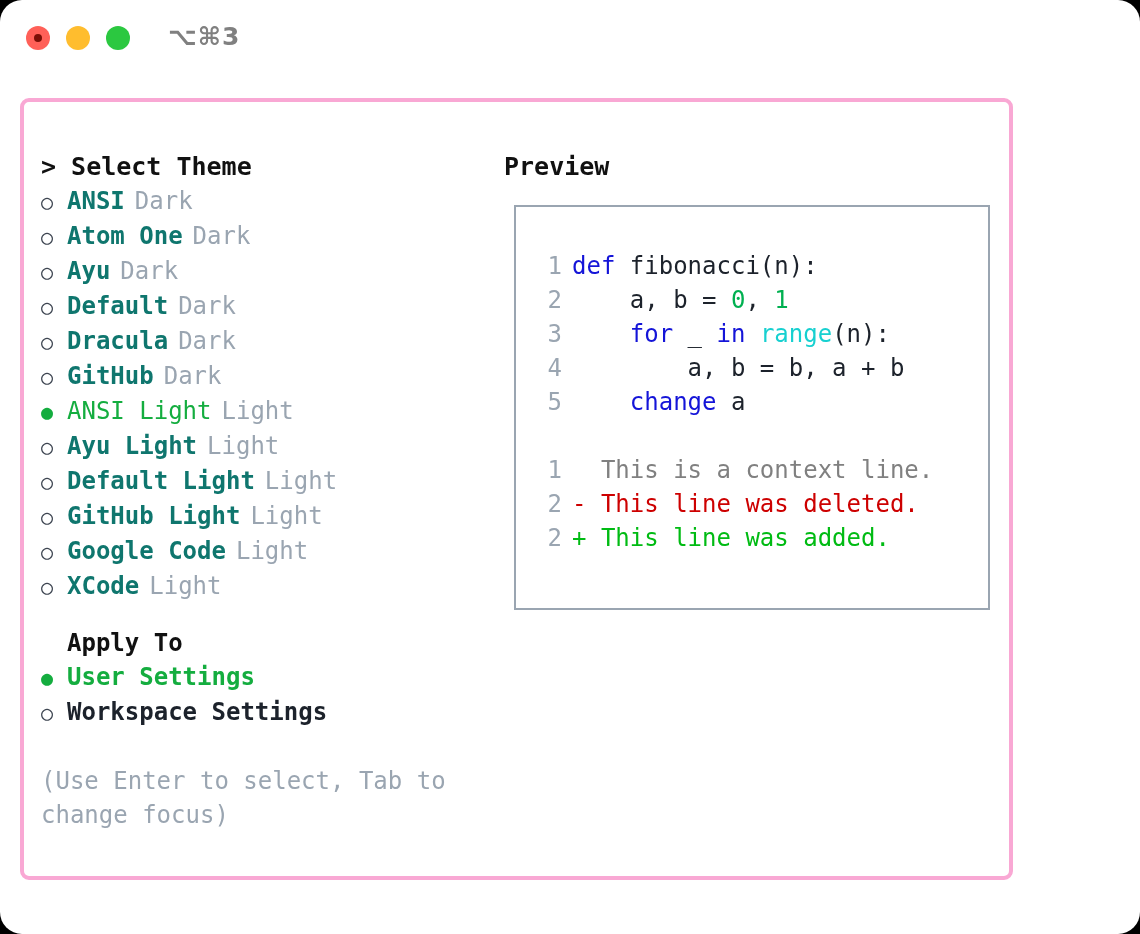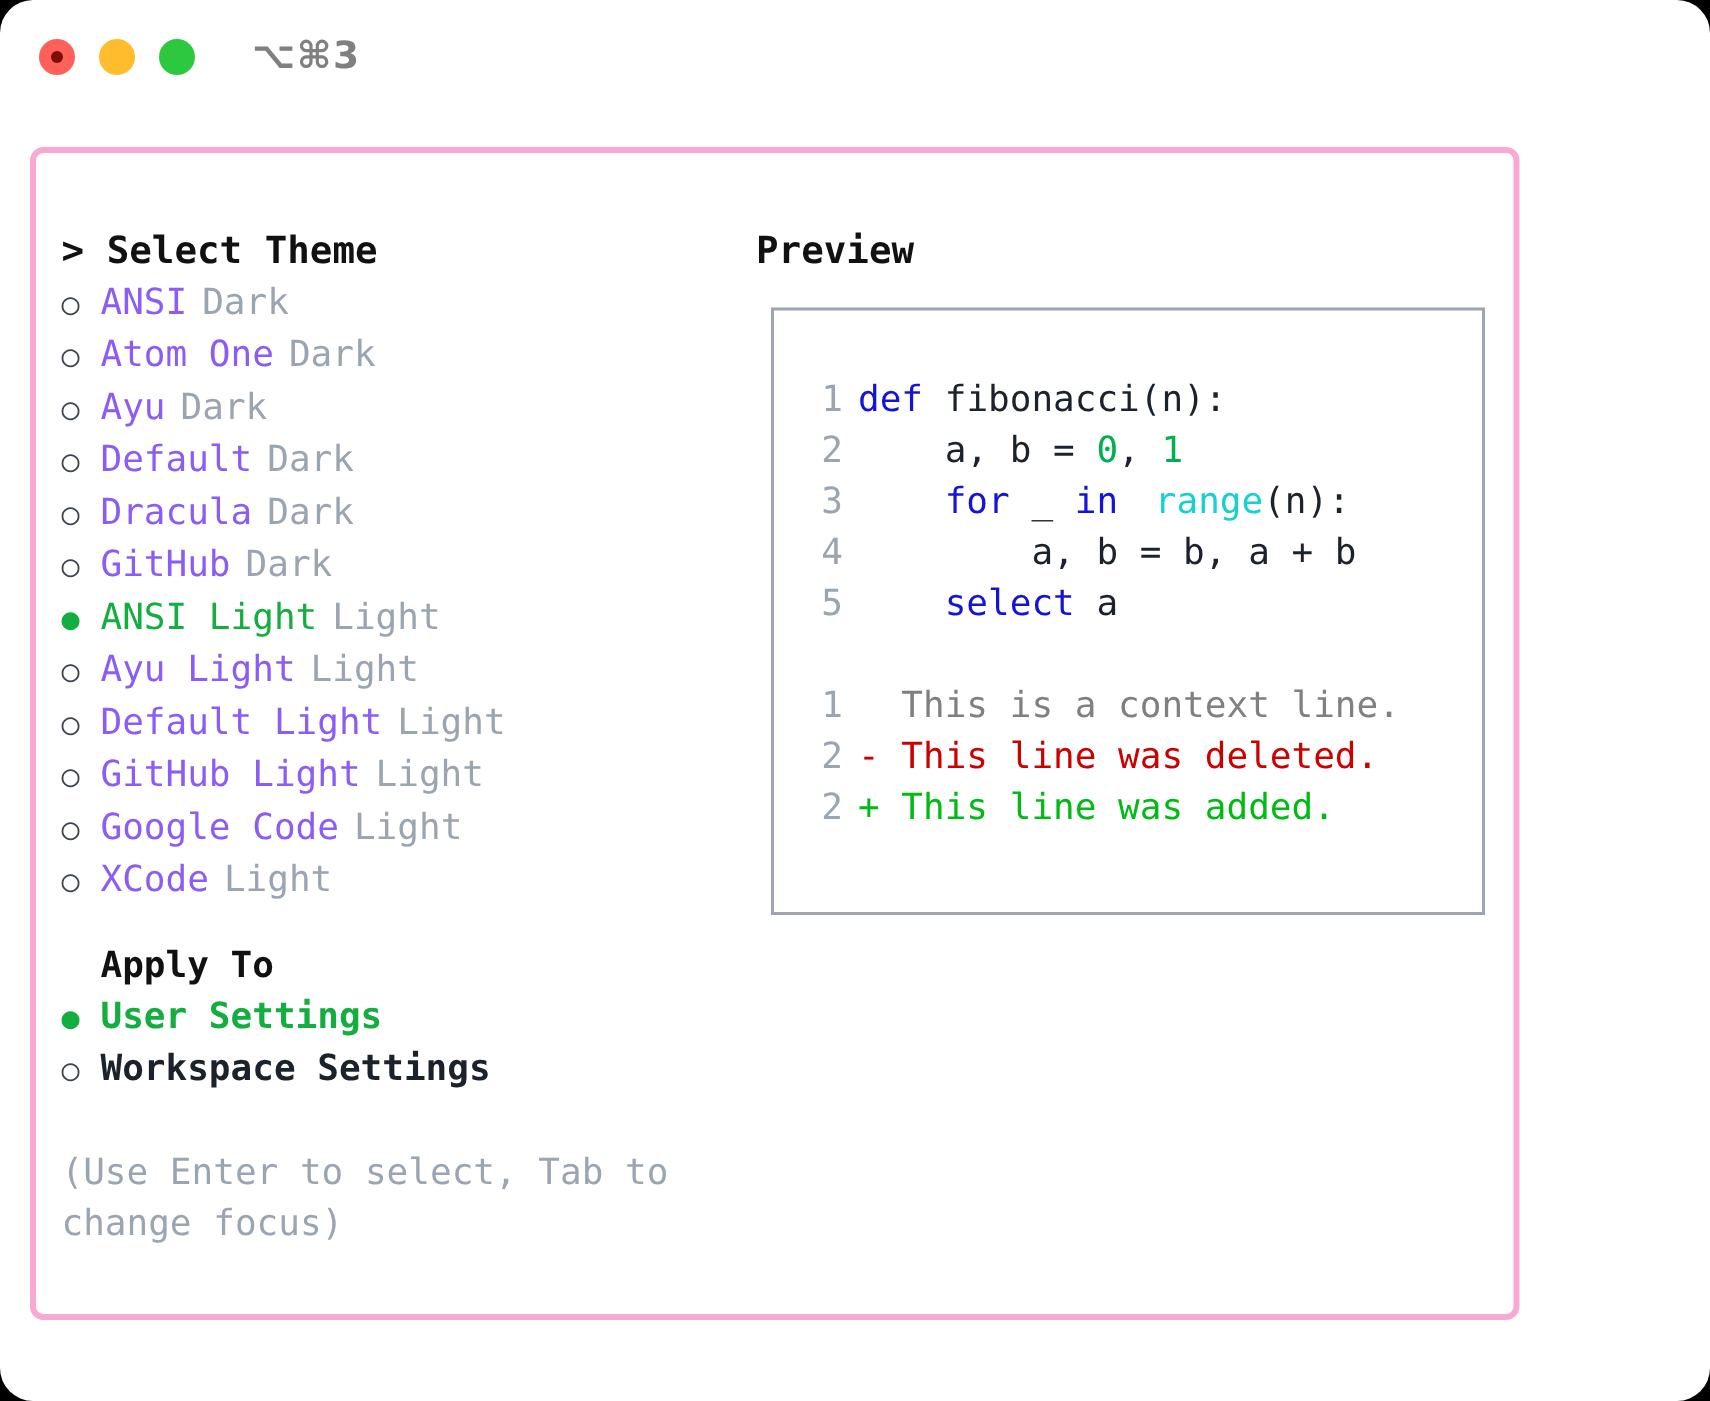--- a/index.html
+++ b/index.html
@@ -100,22 +100,22 @@
     white-space: pre;
   }
   .marker {
     width: 26px;
     flex: 0 0 26px;
     color: #3c4450;
     font-size: 20px;
   }
   .marker.selected { color: #14ad3f; }
   .theme-name {
-    color: #8b5cf6;
-    font-weight: 400;
+    color: #0f766e;
+    font-weight: 700;
   }
   .theme-row.selected .theme-name { color: #14ad3f; font-weight: 400; }
   .theme-kind {
     color: #9aa5b1;
     font-weight: 400;
     margin-left: 10px;
   }
   .theme-row.selected .theme-kind { color: #9aa5b1; }
 
   
@@ -194,21 +194,21 @@
     width: 30px;
     flex: 0 0 30px;
     text-align: right;
     color: #9aa5b1;
   }
   .code-text {
     padding-left: 10px;
     color: #1c222b;
   }
   .kw   { color: #1414d8; }
-  .fn   { color: #17d0d0; margin-left: 10px; }
+  .fn   { color: #17d0d0; }
   .num  { color: #00b050; }
   .plain{ color: #1c222b; }
 
   #diff-area {
     position: absolute;
     left: 16px;
     top: 246px;
     right: 6px;
   }
   .diff-ctx { color: #808080; }
@@ -260,21 +260,21 @@
     </div>
 
     <div id="hint-text">(Use Enter to select, Tab to change focus)</div>
 
     <div id="preview-box">
       <div id="code-area">
           <div class="code-line"><span class="lineno">1</span><span class="code-text"><span class="kw">def</span><span class="plain"> fibonacci(n):</span></span></div>
           <div class="code-line"><span class="lineno">2</span><span class="code-text"><span class="plain">    a, b = </span><span class="num">0</span><span class="plain">, </span><span class="num">1</span></span></div>
           <div class="code-line"><span class="lineno">3</span><span class="code-text"><span class="plain">    </span><span class="kw">for</span><span class="plain"> _ </span><span class="kw">in</span><span class="plain"> </span><span class="fn">range</span><span class="plain">(n):</span></span></div>
           <div class="code-line"><span class="lineno">4</span><span class="code-text"><span class="plain">        a, b = b, a + b</span></span></div>
-          <div class="code-line"><span class="lineno">5</span><span class="code-text"><span class="plain">    </span><span class="kw">select</span><span class="plain"> a</span></span></div>
+          <div class="code-line"><span class="lineno">5</span><span class="code-text"><span class="plain">    </span><span class="kw">change</span><span class="plain"> a</span></span></div>
         </div>
       <div id="diff-area">
           <div class="code-line"><span class="lineno">1</span><span class="code-text diff-ctx">  This is a context line.</span></div>
           <div class="code-line"><span class="lineno">2</span><span class="code-text diff-del">- This line was deleted.</span></div>
           <div class="code-line"><span class="lineno">2</span><span class="code-text diff-add">+ This line was added.</span></div>
         </div>
     </div>
 
   </div>
 </div>

